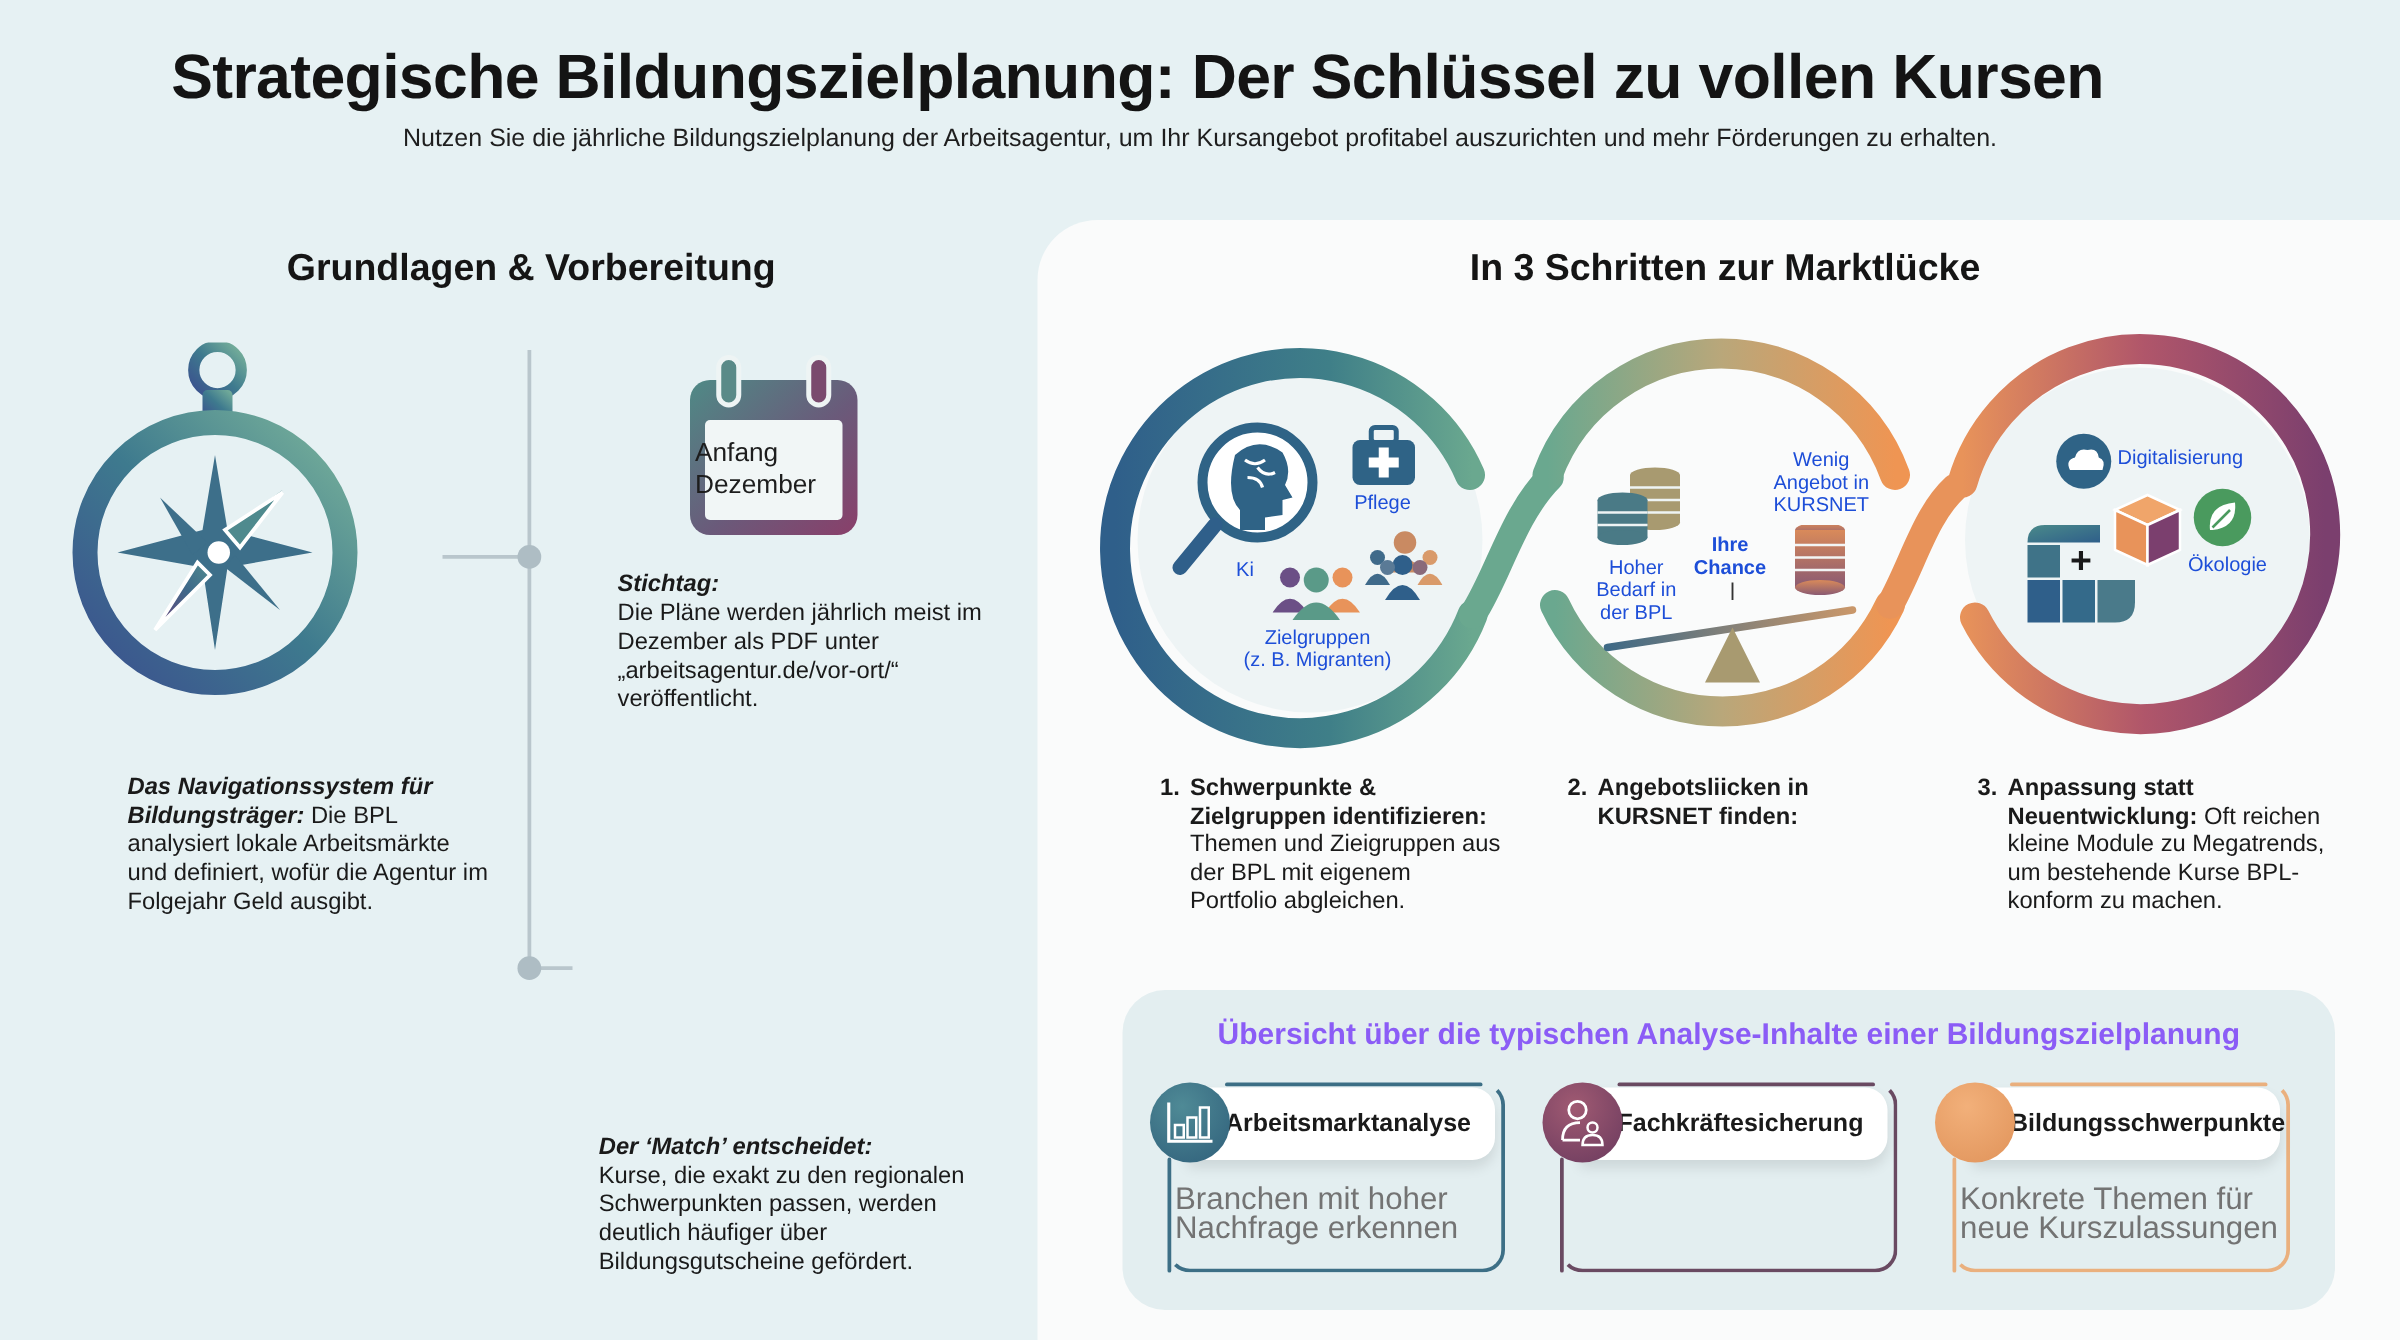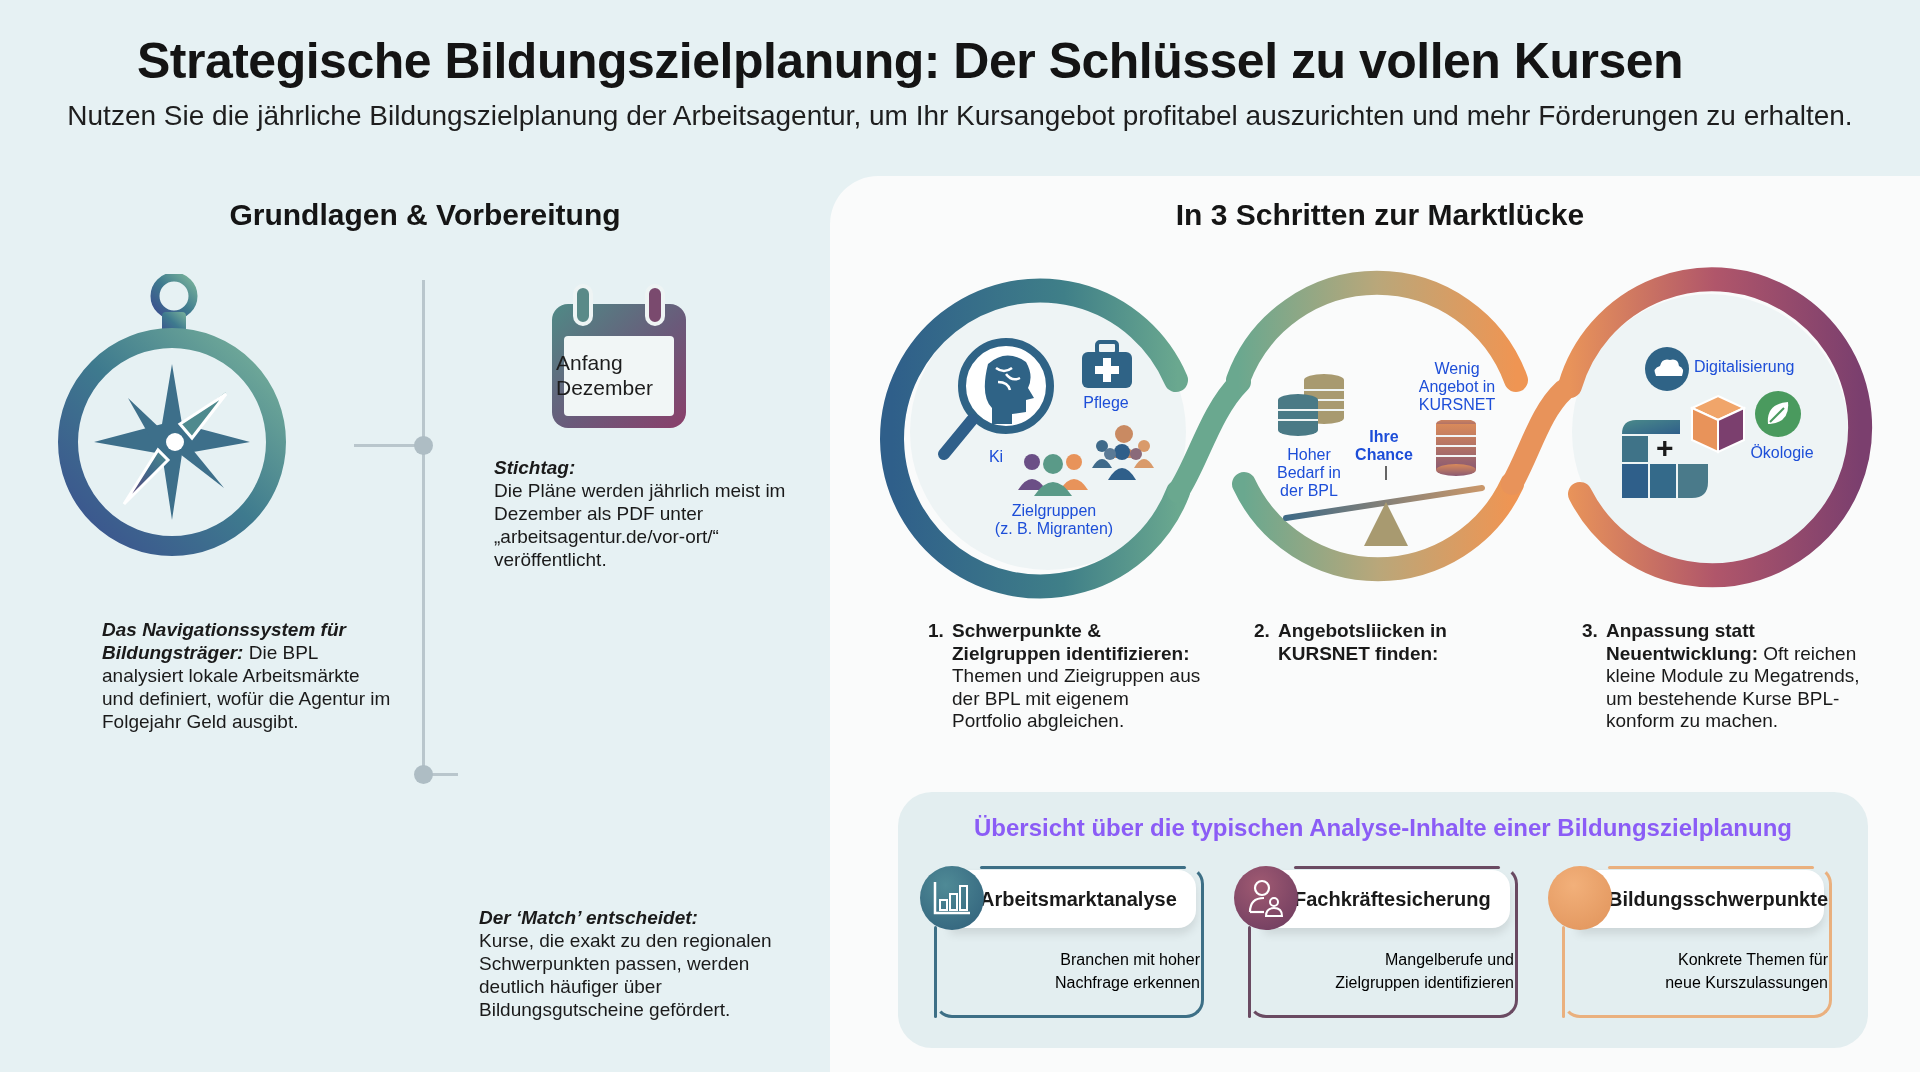--- a/index.html
+++ b/index.html
@@ -10,21 +10,21 @@
     color: #1a1a1a;
     position: relative;
   }
   .abs { position: absolute; }
   .title {
     left: 0; width: 1820px; top: 32px; text-align: center;
     font-size: 50px; font-weight: 700; letter-spacing: -0.5px; color: #141414;
   }
   .subtitle {
     left: 0; width: 1920px; top: 100px; text-align: center;
-    font-size: 28px; color: #1e1e1e;
+    font-size: 20px; color: #1e1e1e;
   }
   .panel-right {
     left: 830px; top: 176px; width: 1090px; height: 896px;
     background: #fafbfb; border-top-left-radius: 48px;
   }
   .section-h {
     font-size: 30px; font-weight: 700; color: #151515; text-align: center;
   }
   .timeline-v { left: 422px; top: 280px; width: 3px; height: 496px; background: #b9c6cc; }
   .timeline-h1 { left: 354px; top: 444px; width: 68px; height: 3px; background: #b9c6cc; }
@@ -67,22 +67,22 @@
     background: #ffffff; border-radius: 0 18px 18px 0;
     box-shadow: 0 6px 10px rgba(0,0,0,0.10);
     display: flex; align-items: center; padding-left: 30px;
     font-size: 20px; font-weight: 700; color: #1a1a1a;
   }
   .card .badge {
     position: absolute; left: 0; top: 0; width: 64px; height: 64px; border-radius: 50%;
     display: flex; align-items: center; justify-content: center;
   }
   .card .desc {
-    position: absolute; left: 20px; top: 82px; width: 260px; text-align: right;
-    font-size: 16px; line-height: 23px; color: #000000;
+    position: absolute; left: 20px; top: 82px; width: 260px; text-align: left;
+    font-size: 25px; line-height: 23px; color: #737373;
   }
 </style>
 </head>
 <body>
 
 <div class="abs title">Strategische Bildungszielplanung: Der Schlüssel zu vollen Kursen</div>
 <div class="abs subtitle">Nutzen Sie die jährliche Bildungszielplanung der Arbeitsagentur, um Ihr Kursangebot profitabel auszurichten und mehr Förderungen zu erhalten.</div>
 
 <div class="abs panel-right"></div>
 
@@ -363,24 +363,20 @@
     </div>
   <div class="badge" style="background:radial-gradient(circle at 40% 30%, #a05a72, #6a3a5e);">
     <svg width="40" height="40" viewBox="0 0 40 40">
       <circle cx="16" cy="10" r="7" fill="none" stroke="#fff" stroke-width="2.2"></circle>
       <path d="M 4 34 Q 4 20 18 20" fill="none" stroke="#fff" stroke-width="2.2"></path>
       <circle cx="28" cy="24" r="4" fill="none" stroke="#fff" stroke-width="2"></circle>
       <path d="M 20 38 Q 20 30 28 30 Q 36 30 36 38 Z" fill="none" stroke="#fff" stroke-width="2"></path>
       <line x1="4" y1="34" x2="18" y2="34" stroke="#fff" stroke-width="2.2"></line>
     </svg>
   </div>
-  <div class="desc">
-    <div>Mangelberufe und</div>
-    <div>Zielgruppen identifizieren</div>
-  </div>
 </div>
 
 <div class="card" style="left:1548px; top:866px;">
   <div class="frame" style="border-right-color:#eab07e; border-bottom-color:#eab07e;"></div>
   <div class="frame-l" style="background:#eab07e;"></div>
   <div class="frame-t" style="background:#eab07e;"></div>
   <div class="head">
       <span>Bildungsschwerpunkte</span>
     </div>
   <div class="badge" style="background:radial-gradient(circle at 40% 30%, #f2b07a, #e0935a);"></div>

